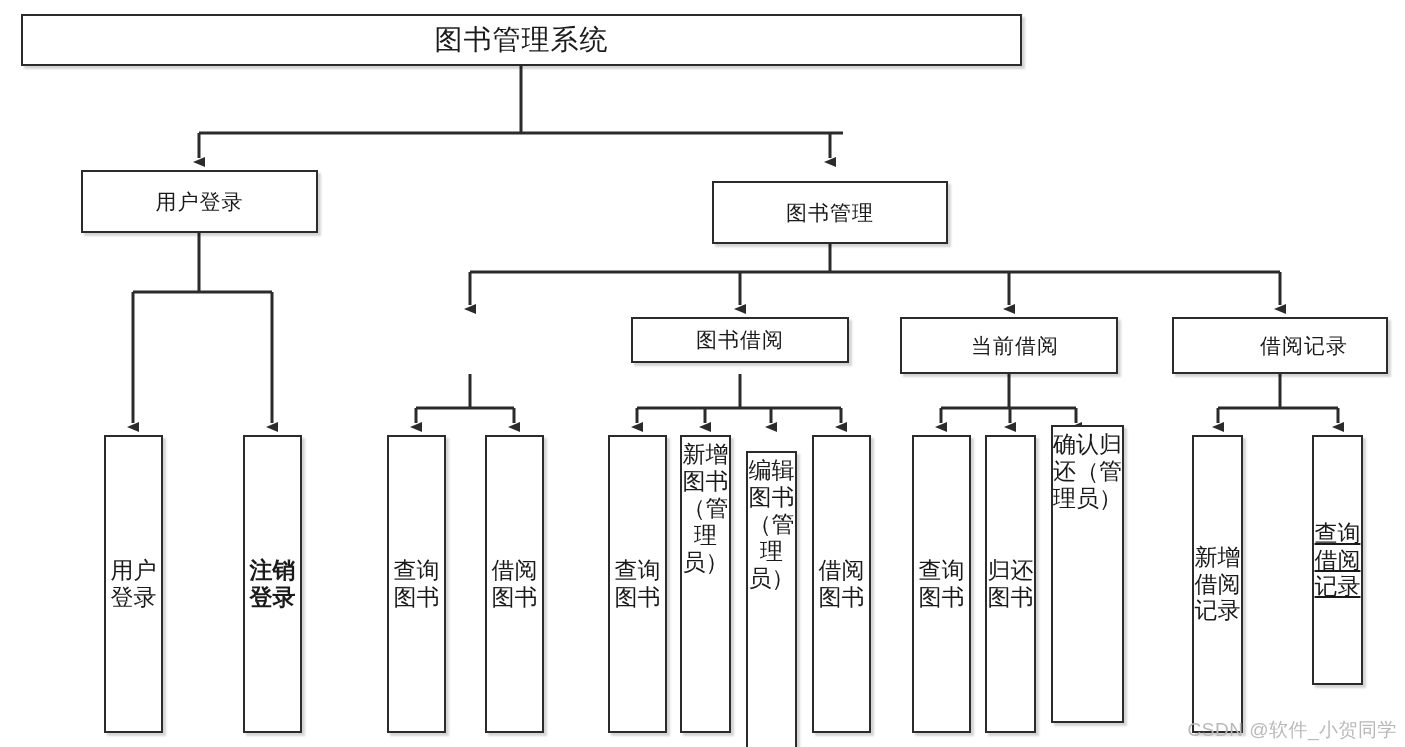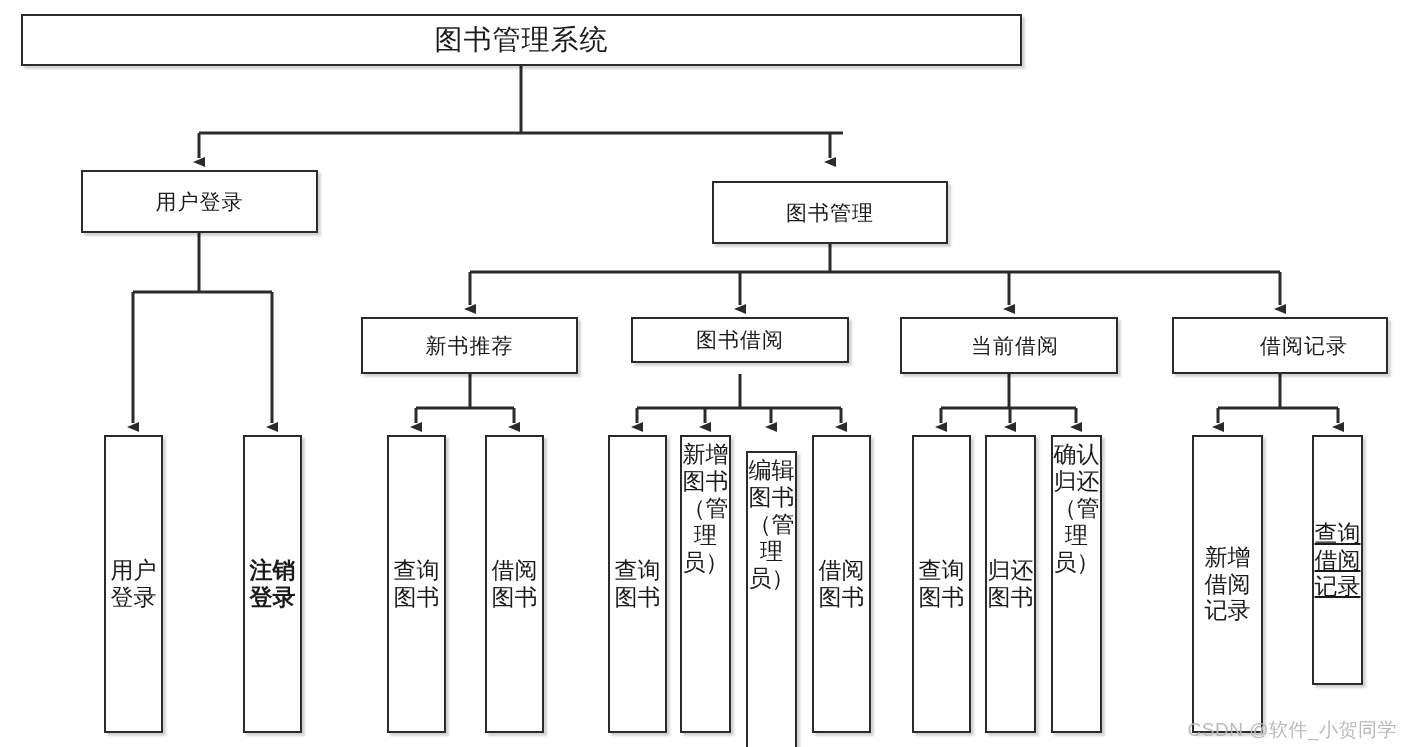--- a/index.html
+++ b/index.html
@@ -127,21 +127,20 @@
       <path d="M1218,408 L1218,423" marker-end="url(#arrow)"></path>
       <path d="M1338,408 L1338,423" marker-end="url(#arrow)"></path>
     </g>
   </svg>
 
   <div class="node horiz root" id="n-root" style="left: 21px; top: 14px; width: 1001px; height: 52px;">图书管理系统</div>
 
   <div class="node horiz" id="n-l2-0" style="left: 81px; top: 170px; width: 237px; height: 63px;">用户登录</div>
   <div class="node horiz" id="n-l2-1" style="left: 712px; top: 170px; width: 236px; height: 63px; margin-top: 11px;">图书管理</div>
 
-  <div class="node horiz" id="n-l3-0" style="left: 361px; top: 317px; width: 217px; height: 57px;">新书推荐</div>
   <div class="node horiz" id="n-l3-1" style="left: 631px; top: 317px; width: 218px; height: 46px;">图书借阅</div>
   <div class="node horiz" id="n-l3-2" style="left: 900px; top: 317px; width: 218px; height: 57px; padding-left: 12px;">当前借阅</div>
   <div class="node horiz" id="n-l3-3" style="left: 1172px; top: 317px; width: 216px; height: 57px; padding-left: 48px;">借阅记录</div>
 
   <div class="node vert centered" id="n-lf-0" style="left: 104px; top: 435px; width: 59px; height: 298px;">
     <span class="vtext">用户登录</span>
   </div>
   <div class="node vert centered" id="n-lf-1" style="left: 243px; top: 435px; width: 59px; height: 298px; font-weight: bold;">
     <span class="vtext">注销登录</span>
   </div>
@@ -162,24 +161,24 @@
   </div>
   <div class="node vert centered" id="n-lf-7" style="left: 812px; top: 435px; width: 59px; height: 298px;">
     <span class="vtext">借阅图书</span>
   </div>
   <div class="node vert centered" id="n-lf-8" style="left: 912px; top: 435px; width: 59px; height: 298px;">
     <span class="vtext">查询图书</span>
   </div>
   <div class="node vert centered" id="n-lf-9" style="left: 985px; top: 435px; width: 51px; height: 298px;">
     <span class="vtext">归还图书</span>
   </div>
-  <div class="node vert" id="n-lf-10" style="left: 1051px; top: 435px; width: 51px; height: 298px;">
+  <div class="node vert" id="n-lf-10" style="left: 1051px; top: 425px; width: 73px; height: 298px;">
     <span class="vtext">确认归还（管理员）</span>
   </div>
-  <div class="node vert centered" id="n-lf-11" style="left: 1192px; top: 435px; width: 71px; height: 298px;">
+  <div class="node vert centered" id="n-lf-11" style="left: 1192px; top: 435px; width: 51px; height: 298px;">
     <span class="vtext">新增借阅记录</span>
   </div>
   <div class="node vert centered" id="n-lf-12" style="left: 1312px; top: 435px; width: 51px; height: 250px; text-decoration: underline;">
     <span class="vtext">查询借阅记录</span>
   </div>
 
   <div class="watermark">CSDN @软件_小贺同学</div>
 
 </div>
 

